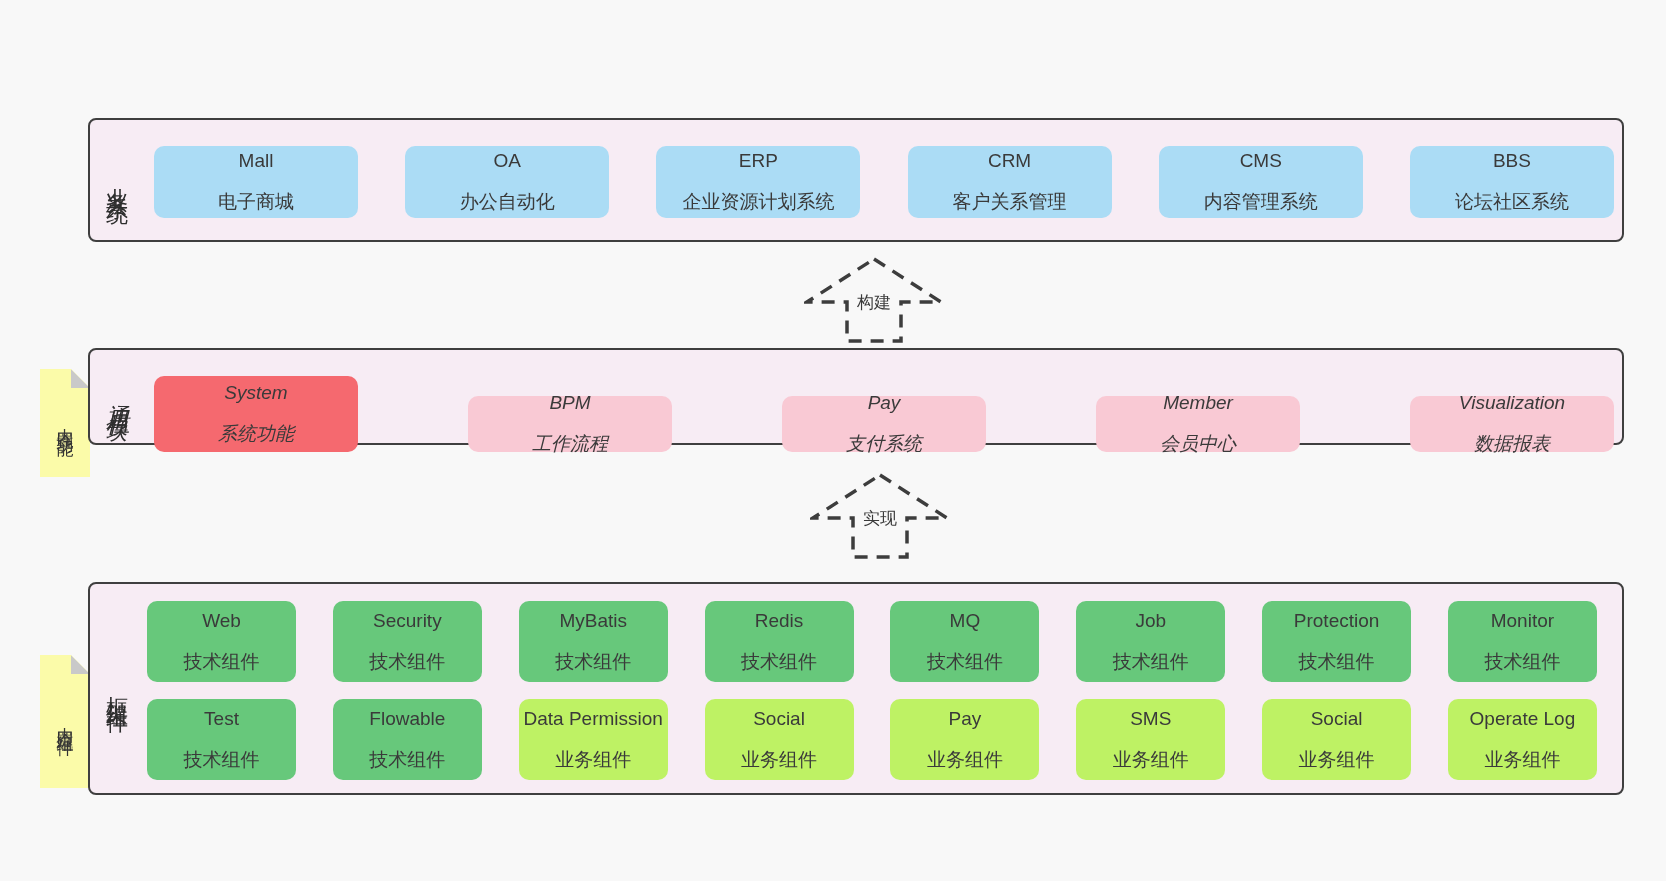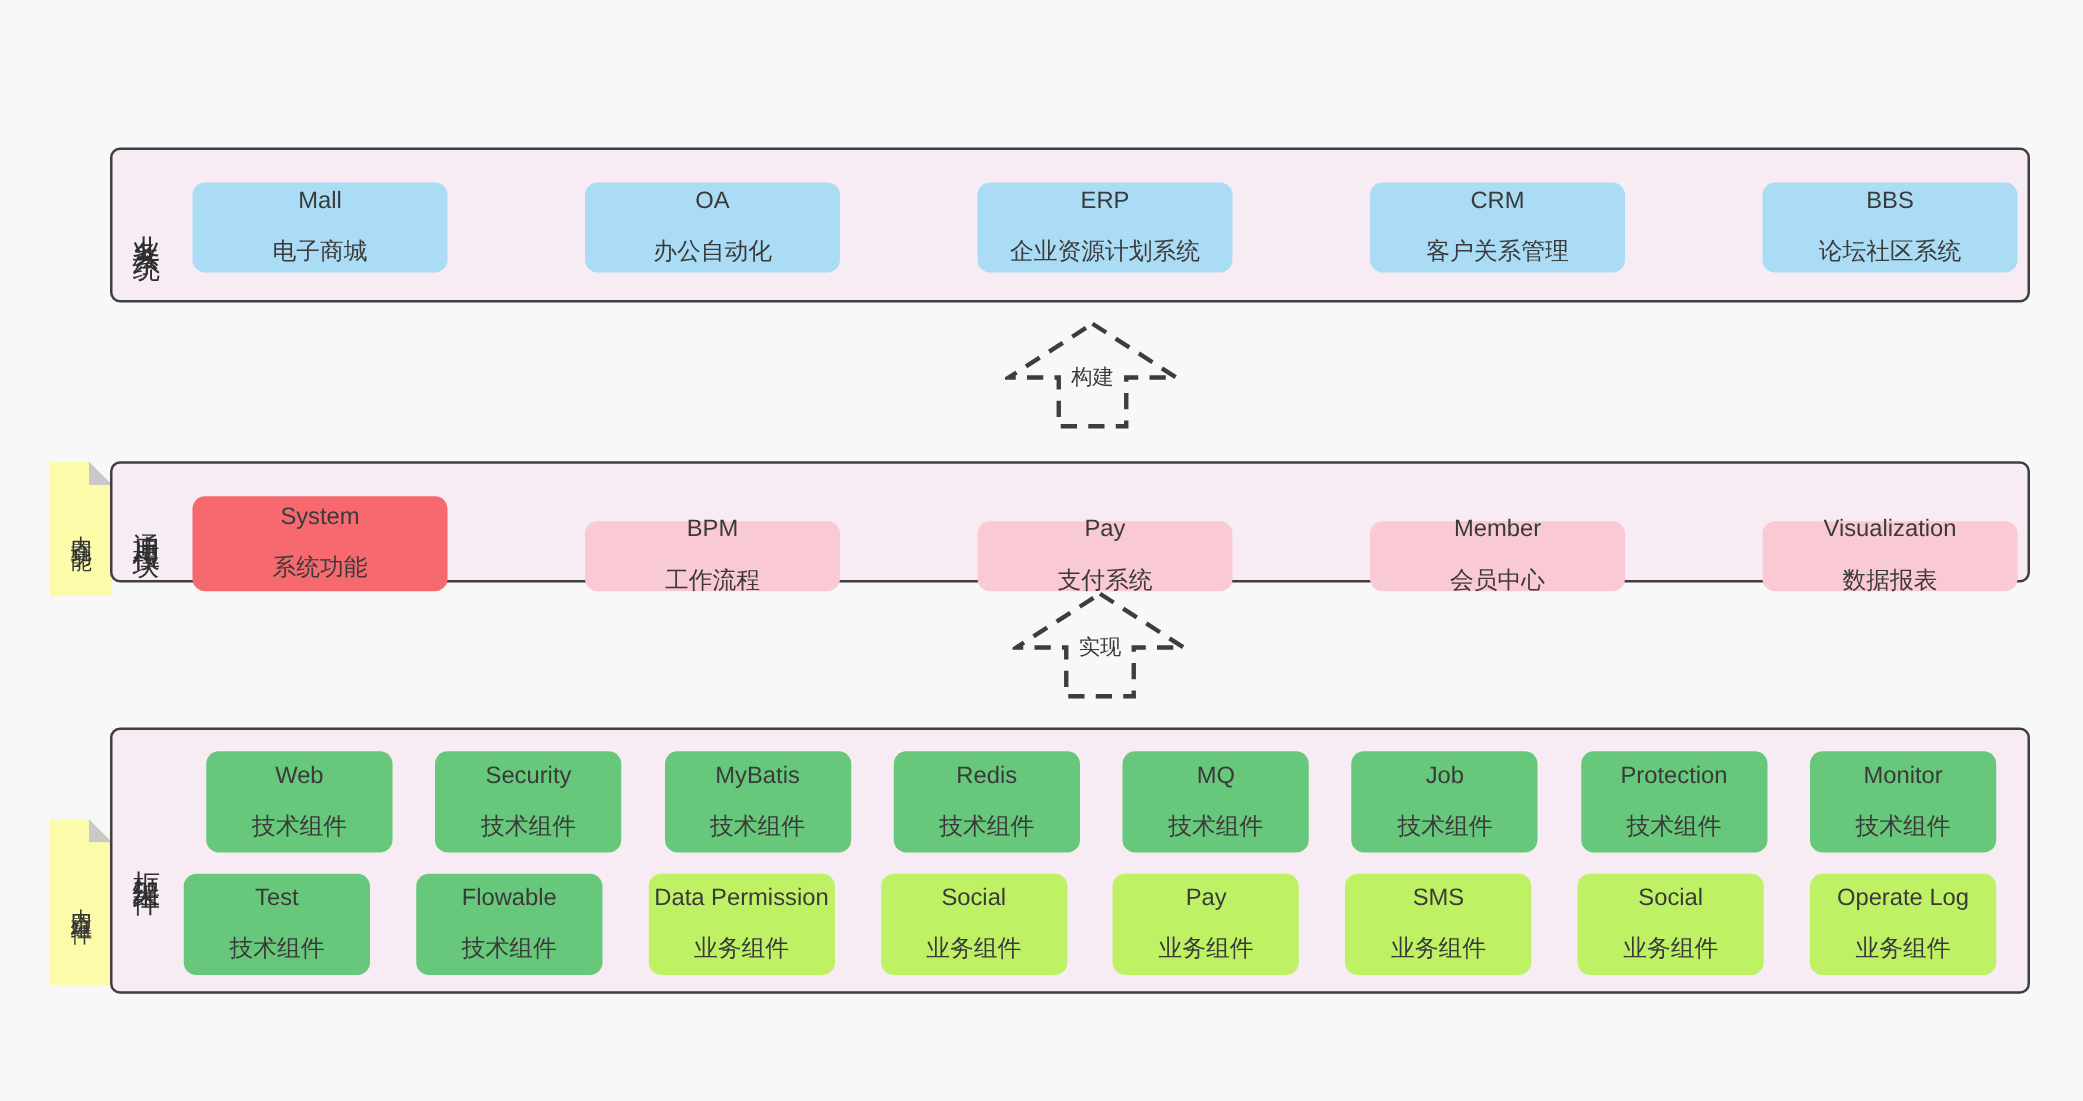--- a/index.html
+++ b/index.html
@@ -85,34 +85,38 @@
       </div>
       <div class="node w6 blue">
         <span>ERP</span>
         <span>企业资源计划系统</span>
       </div>
       <div class="node w6 blue">
         <span>CRM</span>
         <span>客户关系管理</span>
       </div>
       <div class="node w6 blue">
+        <span>CMS</span>
+        <span>内容管理系统</span>
+      </div>
+      <div class="node w6 blue">
         <span>BBS</span>
         <span>论坛社区系统</span>
       </div>
     </div>
   </div>
 
   <div class="arrow" style="left:804px; top:256px;">
     <svg width="140" height="88" viewBox="0 0 140 88">
       <path class="dash" d="M70 3 L137 46 L97 46 L97 85 L43 85 L43 46 L3 46 Z"></path>
     </svg>
     <div class="arrow-label">构建</div>
   </div>
 
-  <div class="panel" style="top:369px; height:97px;">
+  <div class="panel" style="top:348px; height:97px;font-style:italic;">
     <div class="vlabel">通用模块</div>
     <div class="boxrow row6" style="top:26px; height:76px;">
       <div class="node w6 red">
         <span>System</span>
         <span>系统功能</span>
       </div>
       <div class="node w6 pink">
         <span>BPM</span>
         <span>工作流程</span>
       </div>
@@ -133,21 +137,21 @@
 
   <div class="arrow" style="left:810px; top:472px;">
     <svg width="140" height="88" viewBox="0 0 140 88">
       <path class="dash" d="M70 3 L137 46 L97 46 L97 85 L43 85 L43 46 L3 46 Z"></path>
     </svg>
     <div class="arrow-label">实现</div>
   </div>
 
   <div class="panel" style="top:582px; height:213px;">
     <div class="vlabel">框架组件</div>
-    <div class="boxrow row8" style="top:17px; height:81px;margin-left:18px;">
+    <div class="boxrow row8" style="top:17px; height:81px;">
       <div class="node w8 green">
         <span>Web</span>
         <span>技术组件</span>
       </div>
       <div class="node w8 green">
         <span>Security</span>
         <span>技术组件</span>
       </div>
       <div class="node w8 green">
         <span>MyBatis</span>

